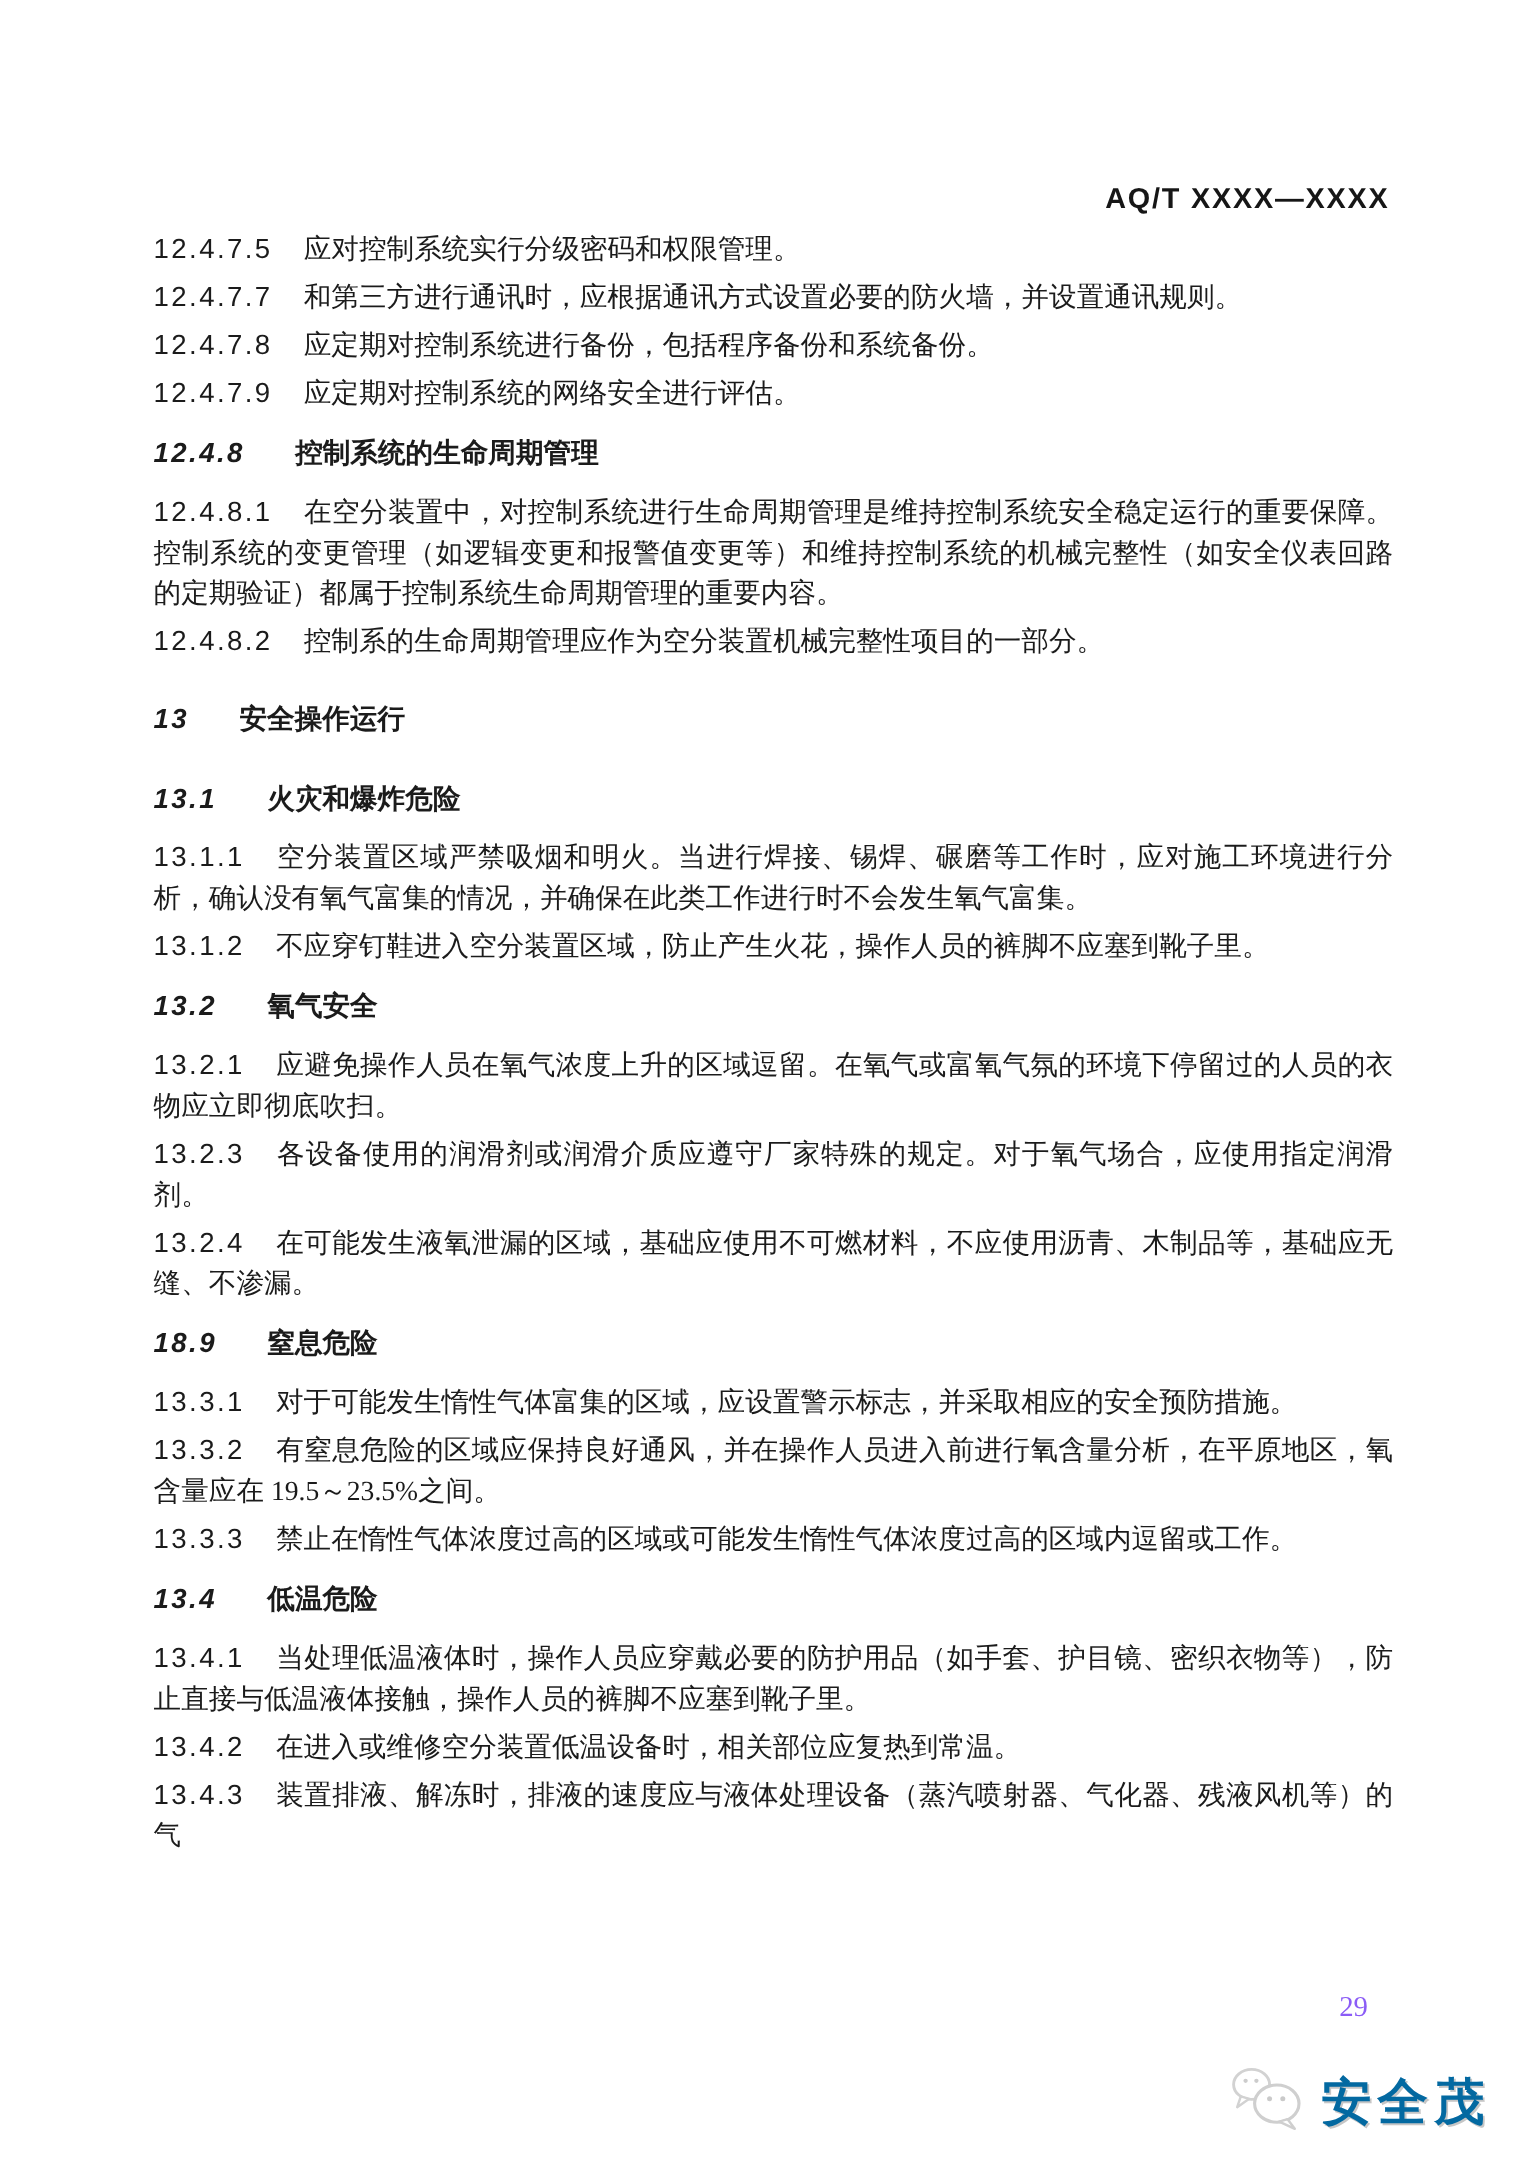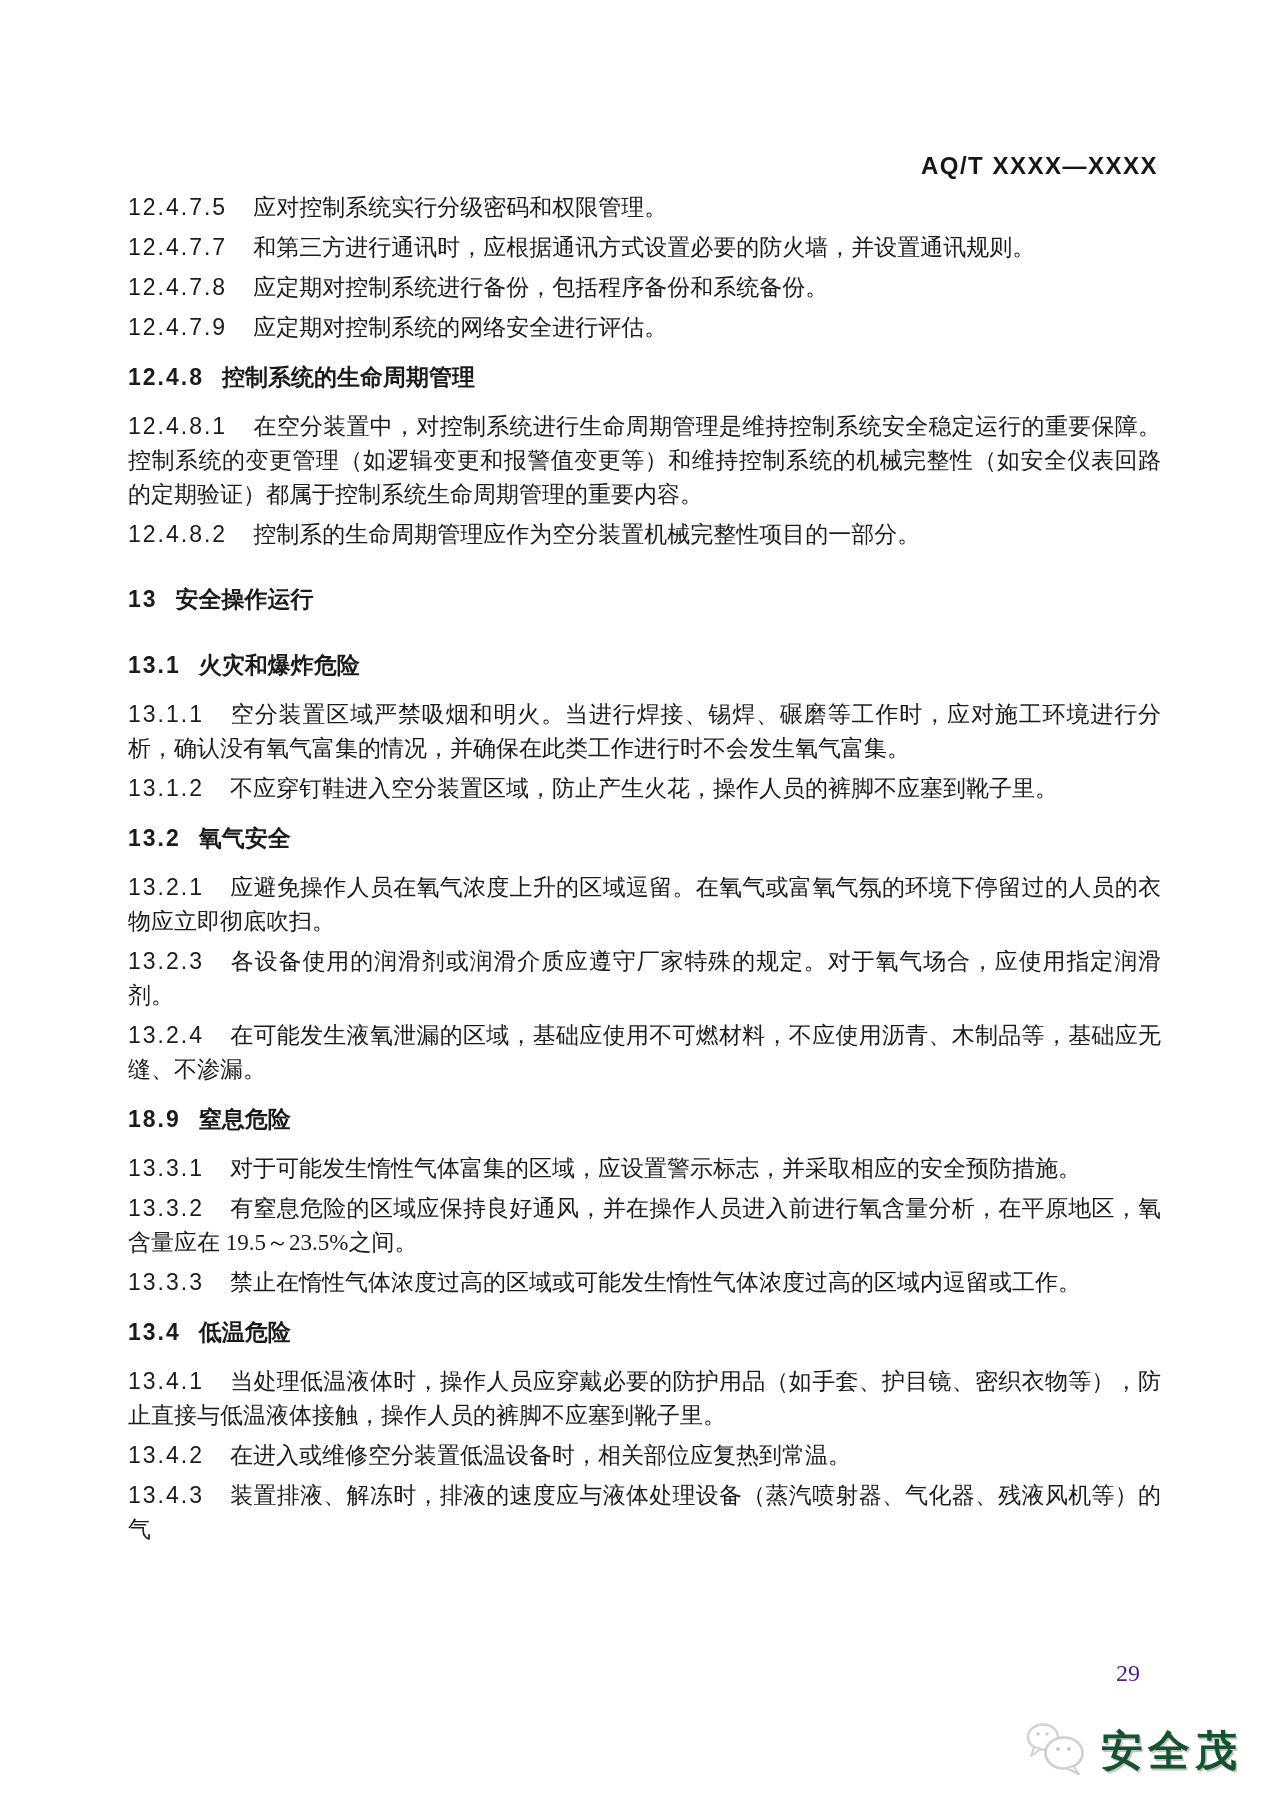--- a/index.html
+++ b/index.html
@@ -50,43 +50,44 @@
     margin: 15px 0 15px 0;
   }
   .content p.chapter {
     font-family: "Liberation Sans", "DejaVu Sans", sans-serif;
     font-weight: bold;
     margin: 30px 0 32px 0;
   }
   .content p.heading .num,
   .content p.chapter .num {
     letter-spacing: 2px;
-    margin-right: 18px;
+    margin-right: 42px;
+    font-style: italic;
   }
   .page-num {
     position: absolute;
     top: 1660px;
     right: 140px;
     font-size: 24px;
-    color: #4c1d95;
+    color: #8b5cf6;
   }
   .watermark {
     position: absolute;
     top: 1720px;
     right: 38px;
     display: flex;
     align-items: center;
     gap: 10px;
   }
   .watermark-text {
     font-family: "Liberation Sans", "DejaVu Sans", sans-serif;
     font-size: 42px;
     font-weight: bold;
     letter-spacing: 5px;
-    color: #14532d;
+    color: #0369a1;
     text-shadow: 1.5px 1.5px 0 #c6c6c6;
   }
 </style>
 </head>
 <body>
 
 <div class="page">
 
   <div class="doc-header">
     <span>AQ/T XXXX—XXXX</span>

